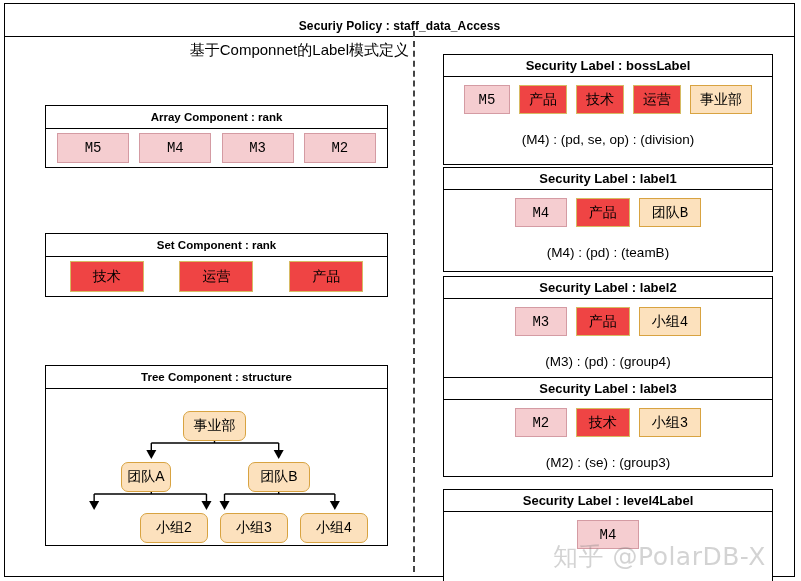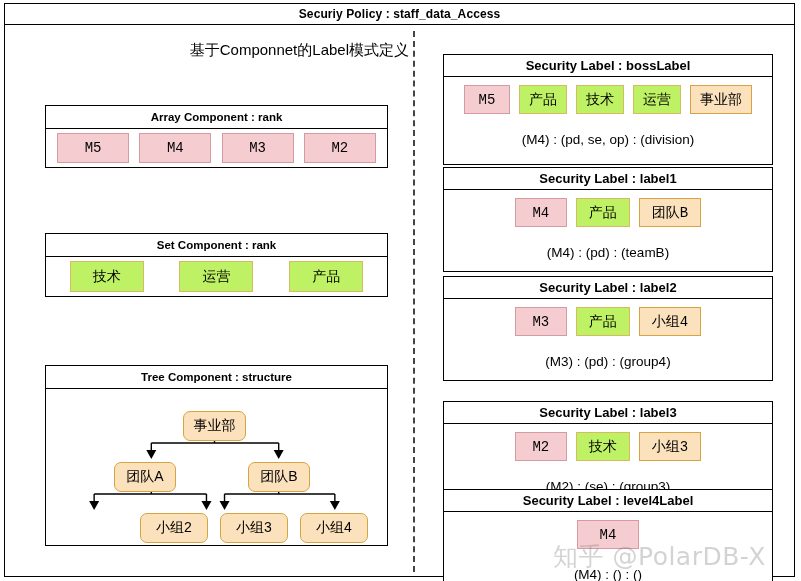--- a/index.html
+++ b/index.html
@@ -25,21 +25,21 @@
     height: 574px;
     border: 1px solid #000;
     box-sizing: border-box;
     background: #fff;
   }
 
   
   #title-bar {
     position: absolute;
     left: 0;
-    top: 0;
+    top: 12px;
     width: 100%;
     height: 21px;
     border-bottom: 1px solid #000;
     box-sizing: border-box;
     display: flex;
     align-items: center;
     justify-content: center;
   }
   #title-bar .title-text {
     font-size: 12px;
@@ -117,21 +117,21 @@
     font-size: 14px;
     box-sizing: border-box;
     white-space: nowrap;
     font-family: Liberation Mono, monospace;
   }
   .chip-pink {
     background: #f5cdd0;
     border: 1.3px solid #d49ba3;
   }
   .chip-yellow {
-    background: #bef264;
+    background: #ef4444;
     border: 1.3px solid #d6bb63;
   }
   .chip-orange {
     background: #fce1bd;
     border: 1.3px solid #d8a341;
   }
 
   #array-box { left: 40px; top: 80px; width: 343px; height: 63px; }
   #array-box .chip { width: 72px; height: 30px; }
 
@@ -204,21 +204,21 @@
   }
   .formula {
     text-align: center;
     font-size: 13.5px;
     margin-top: 18px;
   }
 
   #card-boss   { top: 29px;  height: 111px; }
   #card-label1 { top: 142px; height: 105px; }
   #card-label2 { top: 251px; height: 105px; }
-  #card-label3 { top: 376px; height: 100px; }
+  #card-label3 { top: 352px; height: 100px; }
   #card-level4 { top: 464px; height: 96px; }
 
   #card-boss .chip-row .chip { padding: 0 9px; min-width: 46px; }
   #card-level4 .chip-row .chip { padding: 0 22px; }
 
   
   #watermark {
     position: absolute;
     left: 553px;
     top: 540px;
@@ -294,21 +294,21 @@
               <polygon points="232,70 227,61 237,61"></polygon>
               <polygon points="48,121 43,112 53,112"></polygon>
               <polygon points="160,121 155,112 165,112"></polygon>
               <polygon points="178,121 173,112 183,112"></polygon>
               <polygon points="288,121 283,112 293,112"></polygon>
             </g>
           </svg>
 
           <div class="tnode" style="left:137px; top:22px; width:63px;">事业部</div>
 
-          <div class="tnode" style="left:68px; top:73px; width:62px;text-align:right;">团队A</div>
+          <div class="tnode" style="left:75px; top:73px; width:50px;text-align:right;">团队A</div>
           <div class="tnode" style="left:202px; top:73px; width:62px;">团队B</div>
 
           <div class="tnode" style="left:94px; top:124px; width:68px;">小组2</div>
           <div class="tnode" style="left:174px; top:124px; width:68px;">小组3</div>
           <div class="tnode" style="left:254px; top:124px; width:68px;">小组4</div>
         </div>
       </div>
     </div>
 
     <div id="right-panel">
@@ -362,21 +362,20 @@
           <div class="formula">(M2) : (se) : (group3)</div>
         </div>
       </div>
 
       <div class="label-card" id="card-level4">
         <div class="label-head">Security Label : level4Label</div>
         <div class="label-body">
           <div class="chip-row">
             <div class="chip chip-pink">M4</div>
           </div>
-          <div class="formula">(M4) : () : ()</div>
         </div>
       </div>
 
     </div>
   </div>
 </div>
 
 <div id="watermark">知乎 @PolarDB-X</div>
 
 </body></html>

